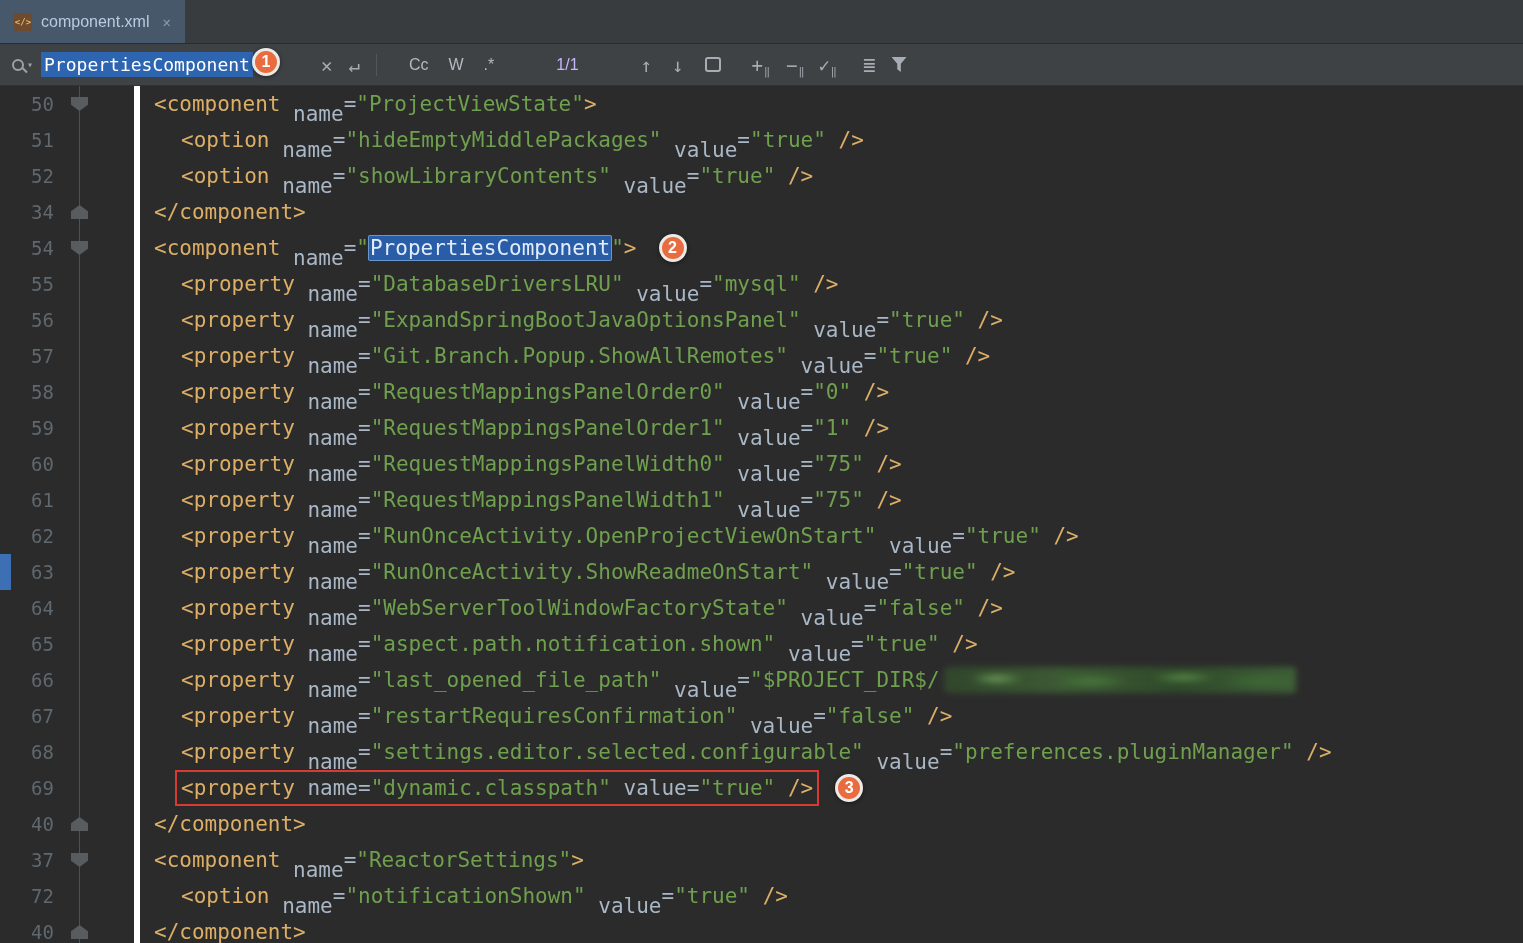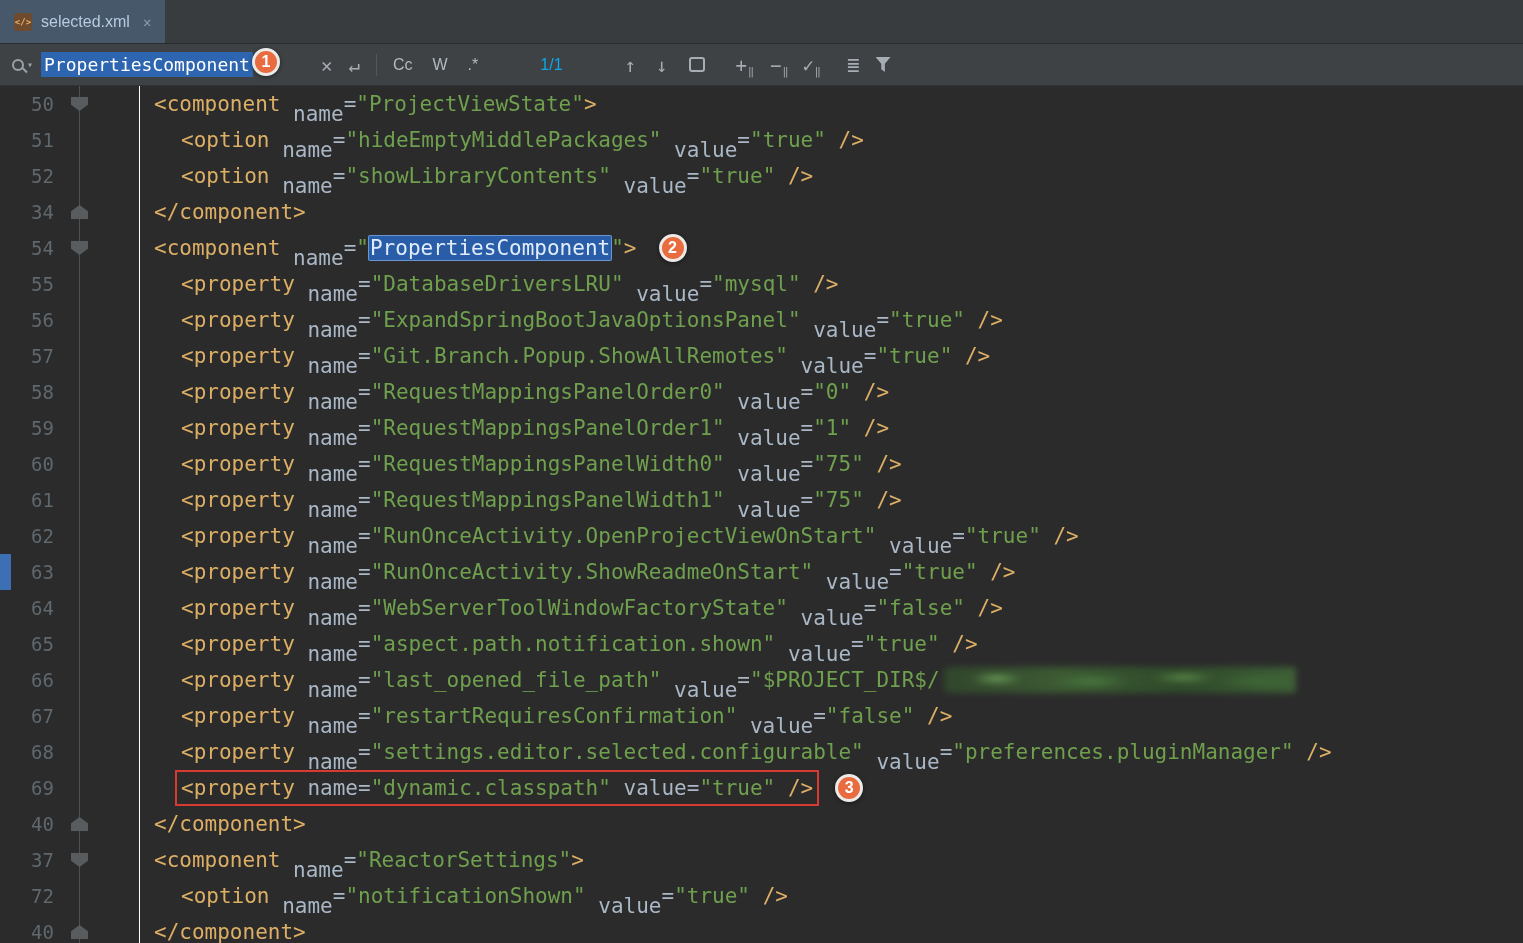--- a/index.html
+++ b/index.html
@@ -25,41 +25,41 @@
   .mag { width:12px; height:12px; border:2px solid #9aa1a7; border-radius:50%;
          position:relative; display:inline-block; }
   .mag::after { content:""; position:absolute; width:7px; height:2px;
                 background:#9aa1a7; transform:rotate(45deg); right:-6px; bottom:-2px; }
   .caret { font-size:10px; color:#9aa1a7; }
   .search-field { width:252px; margin-left:8px; height:30px; display:flex; align-items:center; }
   .sel { background:#2d65b0; color:#ffffff; font-size:18px; padding:2px 3px; }
   .fb-icon { font-size:19px; color:#a6adb4; cursor:default; }
   .vdiv { width:1px; height:22px; background:#53575a; margin-left:16px; }
   .toggle { font:16px "Liberation Sans", sans-serif; color:#b3bac0; cursor:default; }
-  .count { font:16px "Liberation Sans", sans-serif; color:#0ea5e9; }
+  .count { font:16px "Liberation Sans", sans-serif; color:#c4b5fd; }
   .sq { width:16px; height:15px; border:2px solid #a6adb4; border-radius:3px; display:inline-block; }
   .occ { position:relative; font-size:19px; color:#a6adb4; }
   .occ .sub { font-size:10px; position:relative; top:3px; left:1px; letter-spacing:-1px; }
   .funnel { width:15px; height:15px; background:#a6adb4;
             clip-path:polygon(0 0,100% 0,62% 45%,62% 100%,38% 82%,38% 45%); }
 
   
   .badge { display:inline-flex; align-items:center; justify-content:center;
            width:28px; height:28px; border-radius:50%; background:#e86c3f;
            border:3px solid #eceae7; color:#fff;
            font:bold 16px "Liberation Sans", sans-serif;
            box-shadow:0 1px 4px rgba(0,0,0,.45); vertical-align:middle; }
   .badge-abs { position:absolute; left:252px; top:4px; }
   .badge-inline { margin-left:22px; }
 
   
   .editor { background:#2b2b2b; }
   .line { display:flex; height:36px; align-items:center; font-size:21px; white-space:pre; }
   .gutter { flex:0 0 140px; height:100%; position:relative; display:flex;
-            align-items:center; border-right:1px solid #ffffff; }
+            align-items:center; border-right:6px solid #ffffff; }
   .gutter-hl { position:absolute; left:0; top:0; width:11px; height:100%; background:#3d6fb4; }
   .num { width:48px; text-align:right; color:#5f686e; font-size:19px; margin-left:6px; }
   .foldcol { position:relative; width:42px; height:100%; margin-left:12px; }
   .foldcol::before { content:""; position:absolute; left:13px; top:0; bottom:0;
                      width:1px; background:#4d5154; }
   .mark { position:absolute; left:5px; top:50%; transform:translateY(-50%);
           width:17px; height:14px; background:#585c5f; }
   .mark-start { clip-path:polygon(0 0,100% 0,100% 55%,50% 100%,0 55%); }
   .mark-end   { clip-path:polygon(50% 0,100% 45%,100% 100%,0 100%,0 45%); }
   .code { display:flex; align-items:center; white-space:pre; }
@@ -79,40 +79,40 @@
               radial-gradient(ellipse 70px 12px at 90% 55%, #3f6b36, transparent 60%),
               linear-gradient(90deg,#31462c,#3c5a33,#2f4a2a,#3e5f36);
             filter:blur(3px); }
 </style>
 </head>
 <body>
 
 <div class="tabbar">
   <div class="tab">
     <span class="tabicon">&lt;/&gt;</span>
-    <span class="tabtitle">selected.xml</span>
+    <span class="tabtitle">component.xml</span>
     <span class="tabclose">✕</span>
   </div>
 </div>
 
 <div class="findbar">
   <span class="magwrap">
     <span class="mag"></span>
     <span class="caret">▾</span>
   </span>
   <div class="search-field">
     <span class="sel">PropertiesComponent</span>
   </div>
   <span class="badge badge-abs">1</span>
 
   <span class="fb-icon" style="margin-left:28px;">✕</span>
   <span class="fb-icon" style="margin-left:16px;">↵</span>
   <span class="vdiv"></span>
 
-  <span class="toggle" style="margin-left:16px;">Cc</span>
+  <span class="toggle" style="margin-left:32px;">Cc</span>
   <span class="toggle" style="margin-left:20px;">W</span>
   <span class="toggle" style="margin-left:20px;">.*</span>
 
   <span class="count" style="margin-left:62px;">1/1</span>
 
   <span class="fb-icon" style="margin-left:62px;">↑</span>
   <span class="fb-icon" style="margin-left:20px;">↓</span>
   <span class="sq" style="margin-left:22px;"></span>
 
   <span class="occ" style="margin-left:30px;"><span>+</span><span class="sub">‖</span></span>

